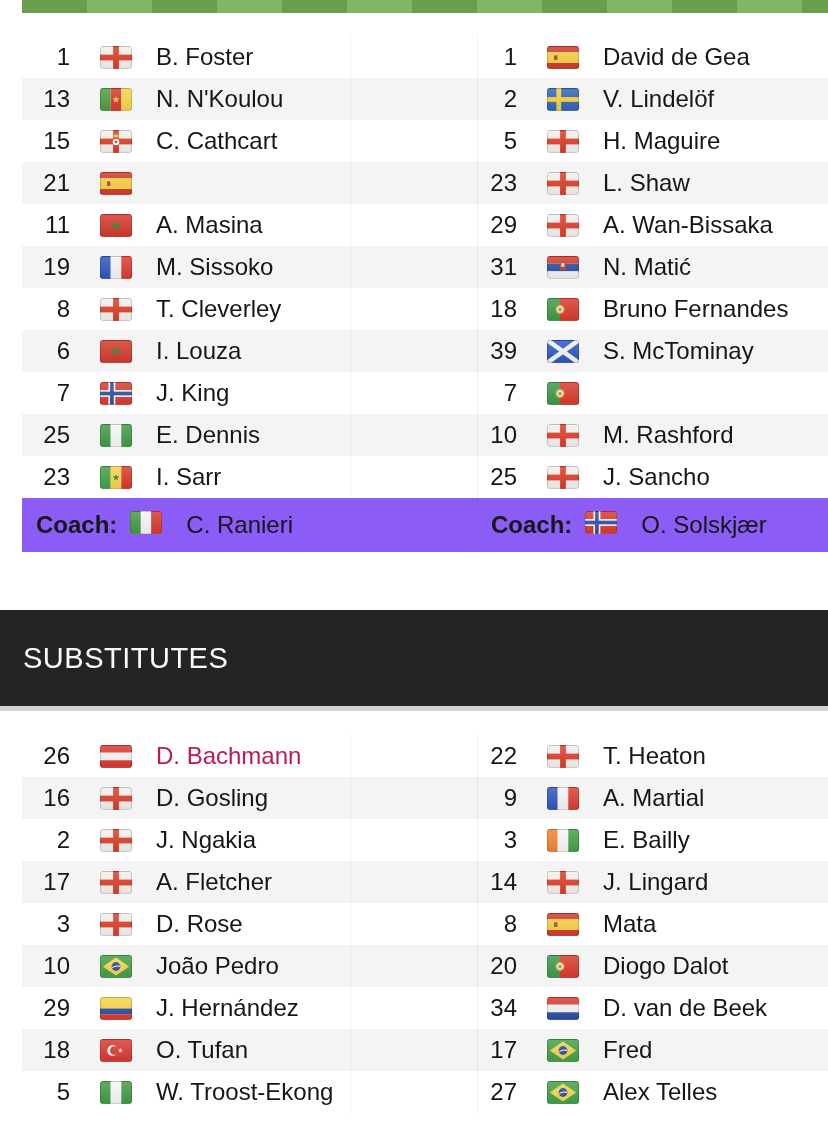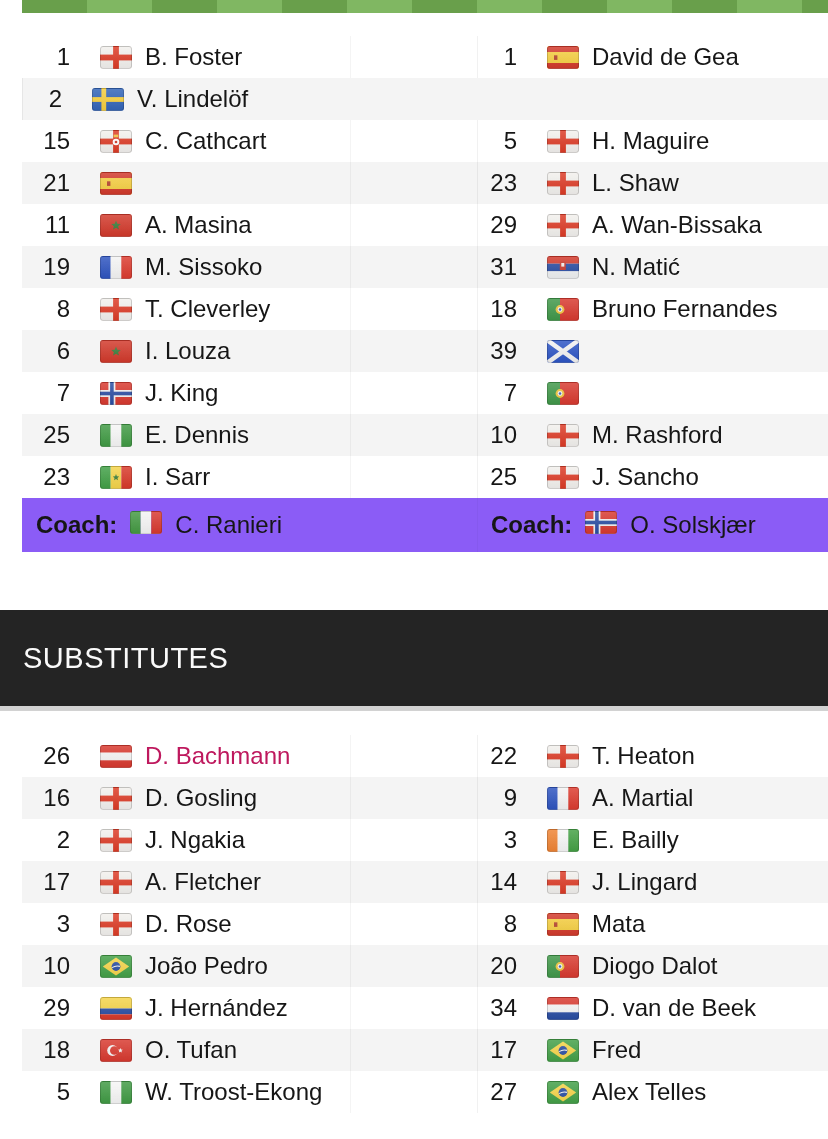--- a/index.html
+++ b/index.html
@@ -23,21 +23,21 @@
   .flag{
     width:32px;height:23px;border-radius:3px;overflow:hidden;flex:none;
     display:inline-block;position:relative;margin-left:30px;
   }
   .flag svg{display:block;}
   .flag::after{
     content:"";position:absolute;inset:0;border-radius:3px;
     border:1px solid rgba(0,0,0,.16);
     background:linear-gradient(180deg,rgba(255,255,255,.16),rgba(0,0,0,.05));
   }
-  .pname{margin-left:13px;white-space:nowrap;}
+  .pname{margin-left:24px;white-space:nowrap;}
   .pname.muted{color:#be185d;}
   .coach-row{display:flex;height:54px;background:#8b5cf6;font-size:24px;align-items:center;}
   .coach-half{display:flex;align-items:center;height:100%;box-sizing:border-box;}
   .coach-half.home{width:455px;padding-left:14px;}
   .coach-half.away{flex:1;padding-left:13px;border-left:1px solid rgba(0,0,0,.03);}
   .coach-label{font-weight:bold;}
   .coach-half .flag{margin-left:13px;}
   .subs-header{
     margin-top:58px;height:101px;background:#242424;
     border-bottom:5px solid #d2d2d2;display:flex;align-items:center;
@@ -72,20 +72,32 @@
               <rect x="0" y="0" width="32" height="23" fill="#f5cf44"></rect>
               <rect x="0" y="0" width="32" height="6" fill="#d23a2c"></rect>
               <rect x="0" y="17" width="32" height="6" fill="#d23a2c"></rect>
               <rect x="7" y="9.3" width="3.4" height="4.6" fill="#b6452f"></rect>
             </svg>
           </span>
           <span class="pname">David de Gea</span>
         </div>
       </div>
       <div class="row alt">
+        <div class="half home">
+          <span class="num">13</span>
+          <span class="flag">
+            <svg width="32" height="23" viewBox="0 0 32 23" xmlns="http://www.w3.org/2000/svg">
+              <rect x="0" y="0" width="10.7" height="23" fill="#4d9e43"></rect>
+              <rect x="10.7" y="0" width="10.6" height="23" fill="#d83a2b"></rect>
+              <rect x="21.3" y="0" width="10.7" height="23" fill="#f5d44b"></rect>
+              <polygon points="16.00,7.90 16.95,10.19 19.42,10.39 17.54,12.00 18.12,14.41 16.00,13.12 13.88,14.41 14.46,12.00 12.58,10.39 15.05,10.19" fill="#f5d44b"></polygon>
+            </svg>
+          </span>
+          <span class="pname">N. N'Koulou</span>
+        </div>
         <div class="half away">
           <span class="num">2</span>
           <span class="flag">
             <svg width="32" height="23" viewBox="0 0 32 23" xmlns="http://www.w3.org/2000/svg">
               <rect x="0" y="0" width="32" height="23" fill="#3365b8"></rect>
               <rect x="9.4" y="0" width="4.8" height="23" fill="#f5ce3e"></rect>
               <rect x="0" y="9.1" width="32" height="4.8" fill="#f5ce3e"></rect>
             </svg>
           </span>
           <span class="pname">V. Lindelöf</span>
@@ -229,20 +241,21 @@
           <span class="pname">I. Louza</span>
         </div>
         <div class="half away">
           <span class="num">39</span>
           <span class="flag">
             <svg width="32" height="23" viewBox="0 0 32 23" xmlns="http://www.w3.org/2000/svg">
               <rect x="0" y="0" width="32" height="23" fill="#2e56c5"></rect>
               <path d="M0 0 L32 23 M32 0 L0 23" stroke="#f2f2f2" stroke-width="4.6"></path>
             </svg>
           </span>
+          <span class="pname">S. McTominay</span>
         </div>
       </div>
       <div class="row">
         <div class="half home">
           <span class="num">7</span>
           <span class="flag">
             <svg width="32" height="23" viewBox="0 0 32 23" xmlns="http://www.w3.org/2000/svg">
               <rect x="0" y="0" width="32" height="23" fill="#d83a30"></rect>
               <rect x="8.4" y="0" width="7" height="23" fill="#f0f0f0"></rect>
               <rect x="0" y="8" width="32" height="7" fill="#f0f0f0"></rect>

